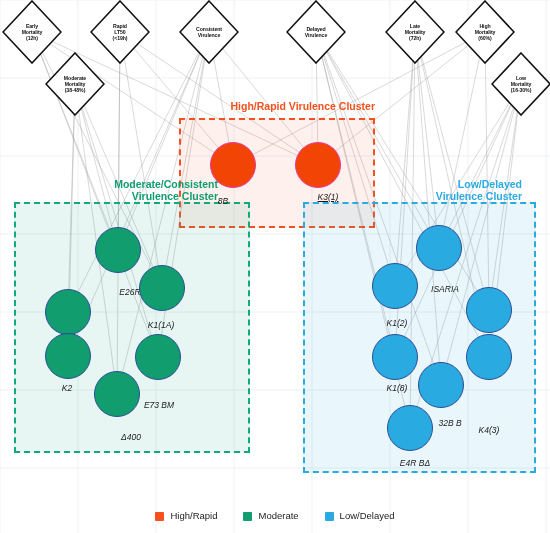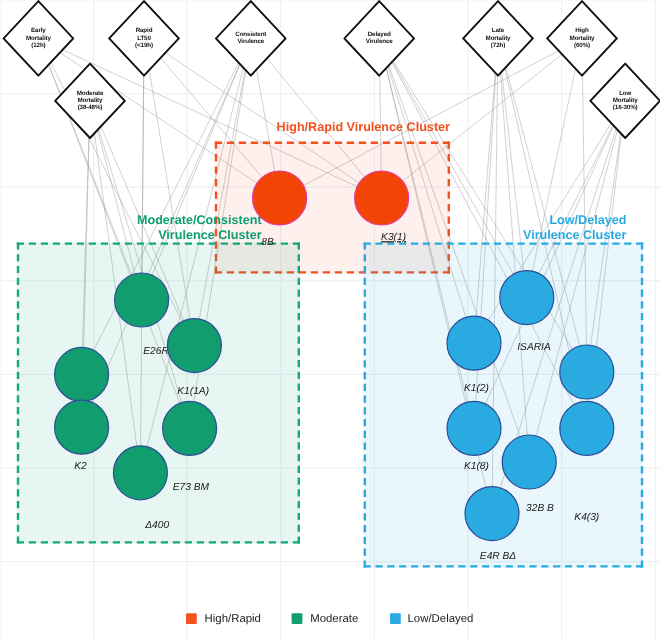--- a/index.html
+++ b/index.html
@@ -67,21 +67,21 @@
     white-space:nowrap;
   }
   #legend{
     position:absolute;
     left:0;right:0;bottom:12px;
     display:flex;
     justify-content:center;
     align-items:center;
     gap:26px;
   }
-  .legend-item{display:flex;align-items:center;gap:6px;}
+  .legend-item{display:flex;align-items:flex-end;gap:6px;}
   .legend-swatch{width:9px;height:9px;border-radius:1px;display:block;}
   .legend-text{font-size:9.5px;color:#222;}
 </style>
 </head>
 <body>
 
 <div id="stage">
 
   <svg id="grid" width="550" height="533" aria-hidden="true">
       <line x1="0" y1="0" x2="0" y2="533" stroke="#eef1f4" stroke-width="1"></line>

